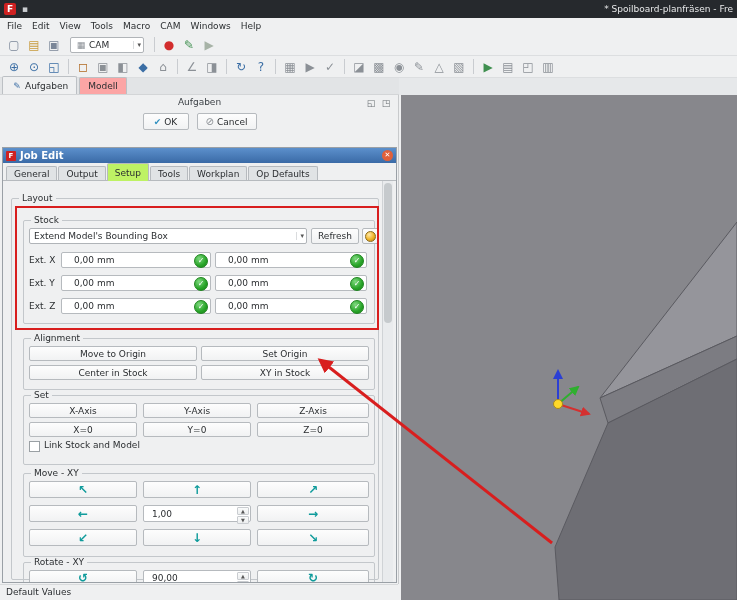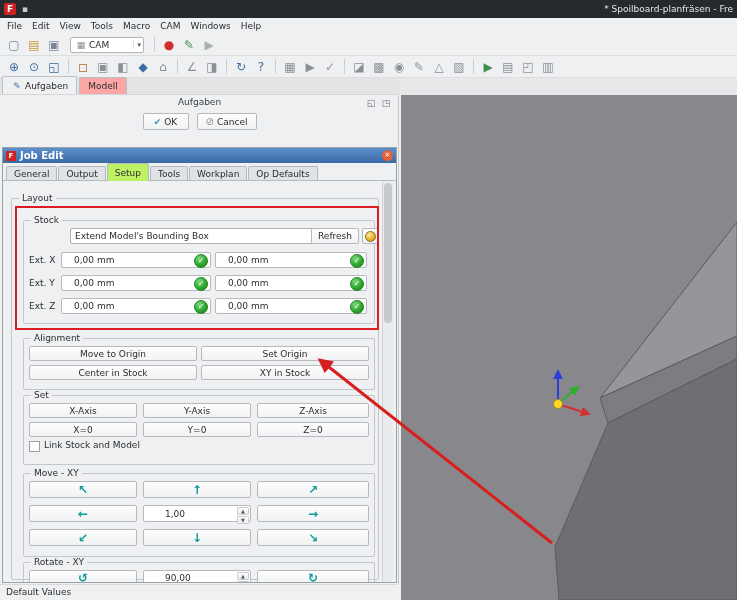--- a/index.html
+++ b/index.html
@@ -23,21 +23,21 @@
            box-sizing:border-box;}
   .t1{top:34px;} .t2{top:56px;}
   .tbi{width:18px;height:18px;display:inline-flex;align-items:center;justify-content:center;
        font-size:12px;margin:0 1px;border-radius:2px;}
   .tbi.small{width:12px;height:12px;font-size:9px;margin:0 2px 0 0;}
   .tbsep{width:0;height:15px;border-left:1px solid #c9ccd0;margin:0 4px;}
   .c-blue{color:#3b6ea5;} .c-gray{color:#8b9096;} .c-green{color:#3f8f4f;}
   .c-orange{color:#b06820;} .c-red{color:#d22d2d;} .c-amber{color:#c79a3c;}
   .c-slate{color:#7a8698;} .c-pale{color:#a7b3a7;}
   .combo{background:#fff;border:1px solid #b0b4b8;border-radius:2px;height:16px;
-         display:flex;align-items:center;padding:0 2px 0 4px;box-sizing:border-box;margin-left:41px;}
+         display:flex;align-items:center;padding:0 2px 0 4px;box-sizing:border-box;}
   .wbcombo{width:74px;margin:0 6px;}
   .carrow{margin-left:auto;font-size:7px;color:#555;padding-left:3px;border-left:1px solid #dadcde;}
   
   .docktabs{position:absolute;left:0;top:78px;width:399px;height:17px;background:#e2e4e6;
             display:flex;align-items:flex-end;border-bottom:1px solid #d3d5d7;box-sizing:border-box;}
   .ltab{height:16px;display:flex;align-items:center;padding:0 8px;background:#fca5a5;
         border:1px solid #bcc0c4;border-bottom:none;margin-left:2px;border-radius:2px 2px 0 0;}
   .ltab.active{background:#eff0f1;height:17px;}
   
   .panel{position:absolute;left:0;top:95px;width:399px;height:489px;background:#eff0f1;
@@ -96,21 +96,21 @@
   .ac0{left:26px;width:168px;} .ac1{left:198px;width:168px;}
   .ar0{top:198px;height:15px;} .ar1{top:217px;height:15px;}
   .sc0{left:26px;width:108px;} .sc1{left:140px;width:108px;} .sc2{left:254px;width:112px;}
   .sr0{top:255px;height:15px;} .sr1{top:274px;height:15px;}
   .cbox{position:absolute;left:26px;top:293px;width:9px;height:9px;background:#fff;
         border:1px solid #9aa0a4;}
   .cblabel{position:absolute;left:41px;top:292px;}
   .mr0{top:333px;height:17px;} .mr1{top:357px;height:17px;} .mr2{top:381px;height:17px;}
   .teal{color:#0f9b9b;font-size:12px;font-weight:bold;}
   .spin{position:absolute;background:#fff;border:1px solid #b6babe;border-radius:2px;height:17px;
-        display:flex;align-items:center;padding-left:21px;box-sizing:border-box;}
+        display:flex;align-items:center;padding-left:8px;box-sizing:border-box;}
   .spinbtns{position:absolute;right:1px;top:1px;bottom:1px;width:12px;display:flex;
             flex-direction:column;gap:1px;}
   .sb{flex:1;font-size:5px;line-height:6px;text-align:center;color:#555;
       background:linear-gradient(#fafbfb,#eceeef);border:1px solid #c9ccd0;border-radius:1px;}
   .rr{top:422px;height:16px;}
   .vscroll{position:absolute;left:379px;top:33px;width:11px;height:402px;background:#e9ebed;
            border-left:1px solid #d0d3d6;box-sizing:border-box;}
   .vthumb{position:absolute;left:1px;top:2px;width:8px;height:140px;background:#c6cacd;
           border-radius:4px;}
   .bottomstrip{position:absolute;left:0;top:489px;width:398px;height:16px;background:#eff0f1;

